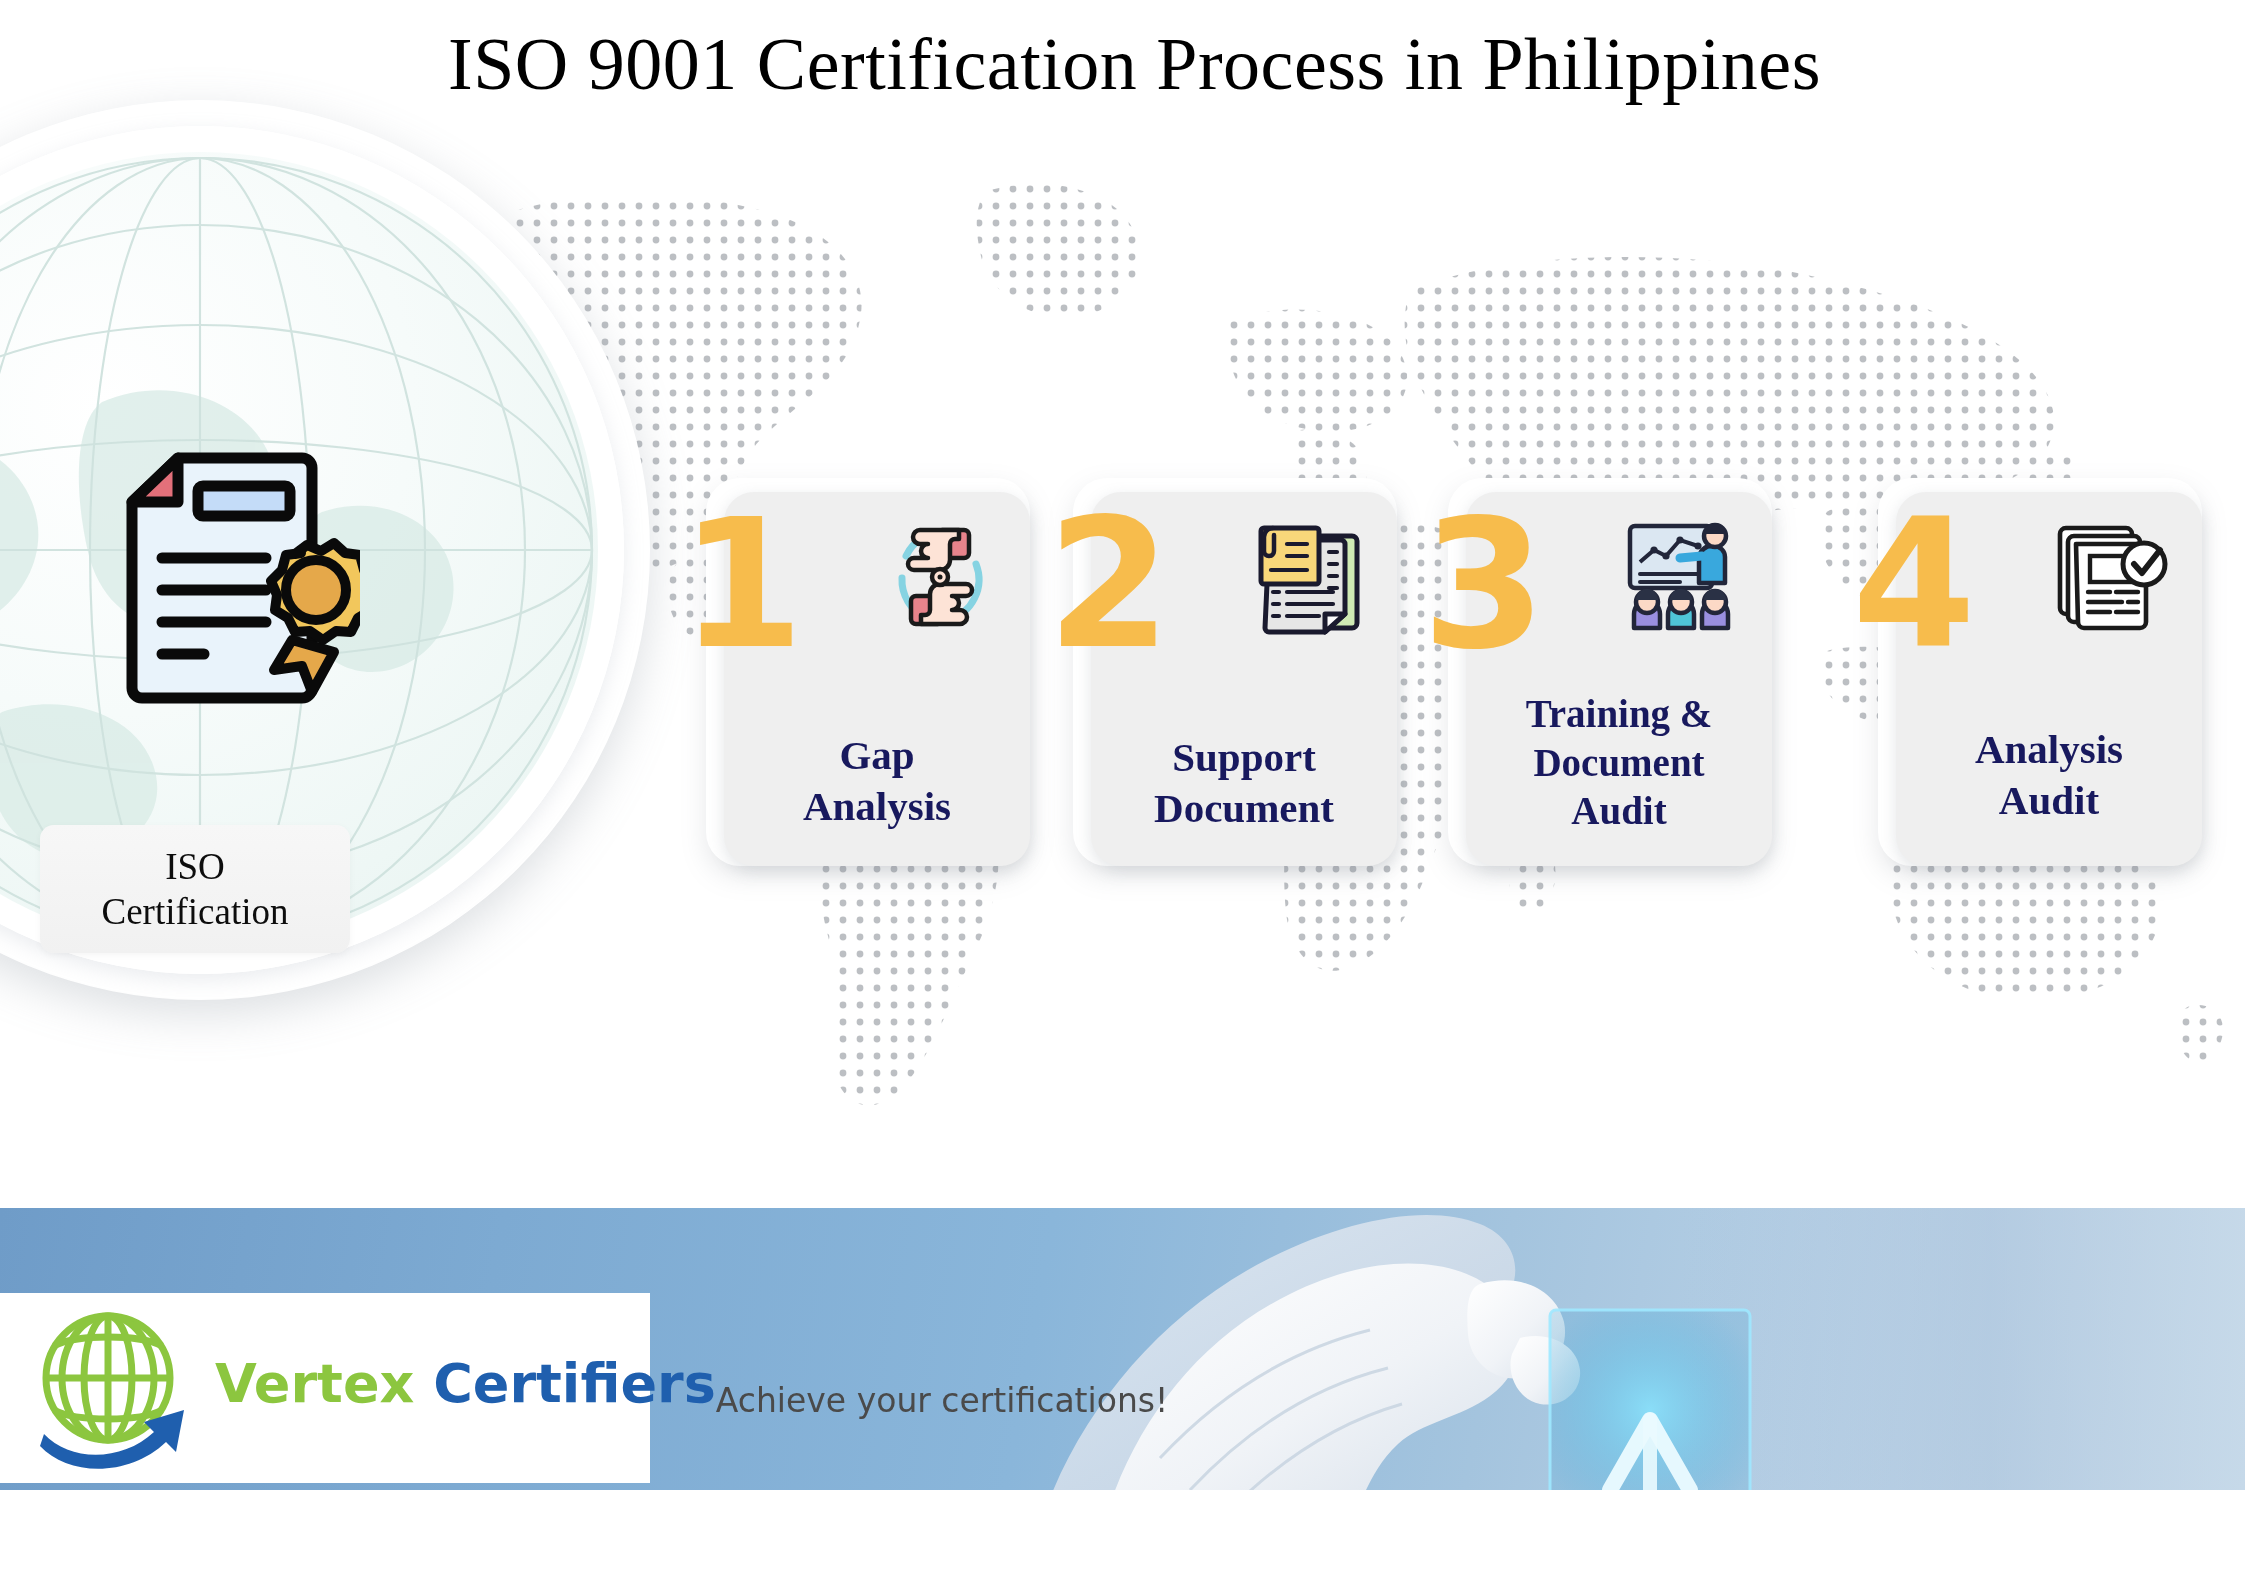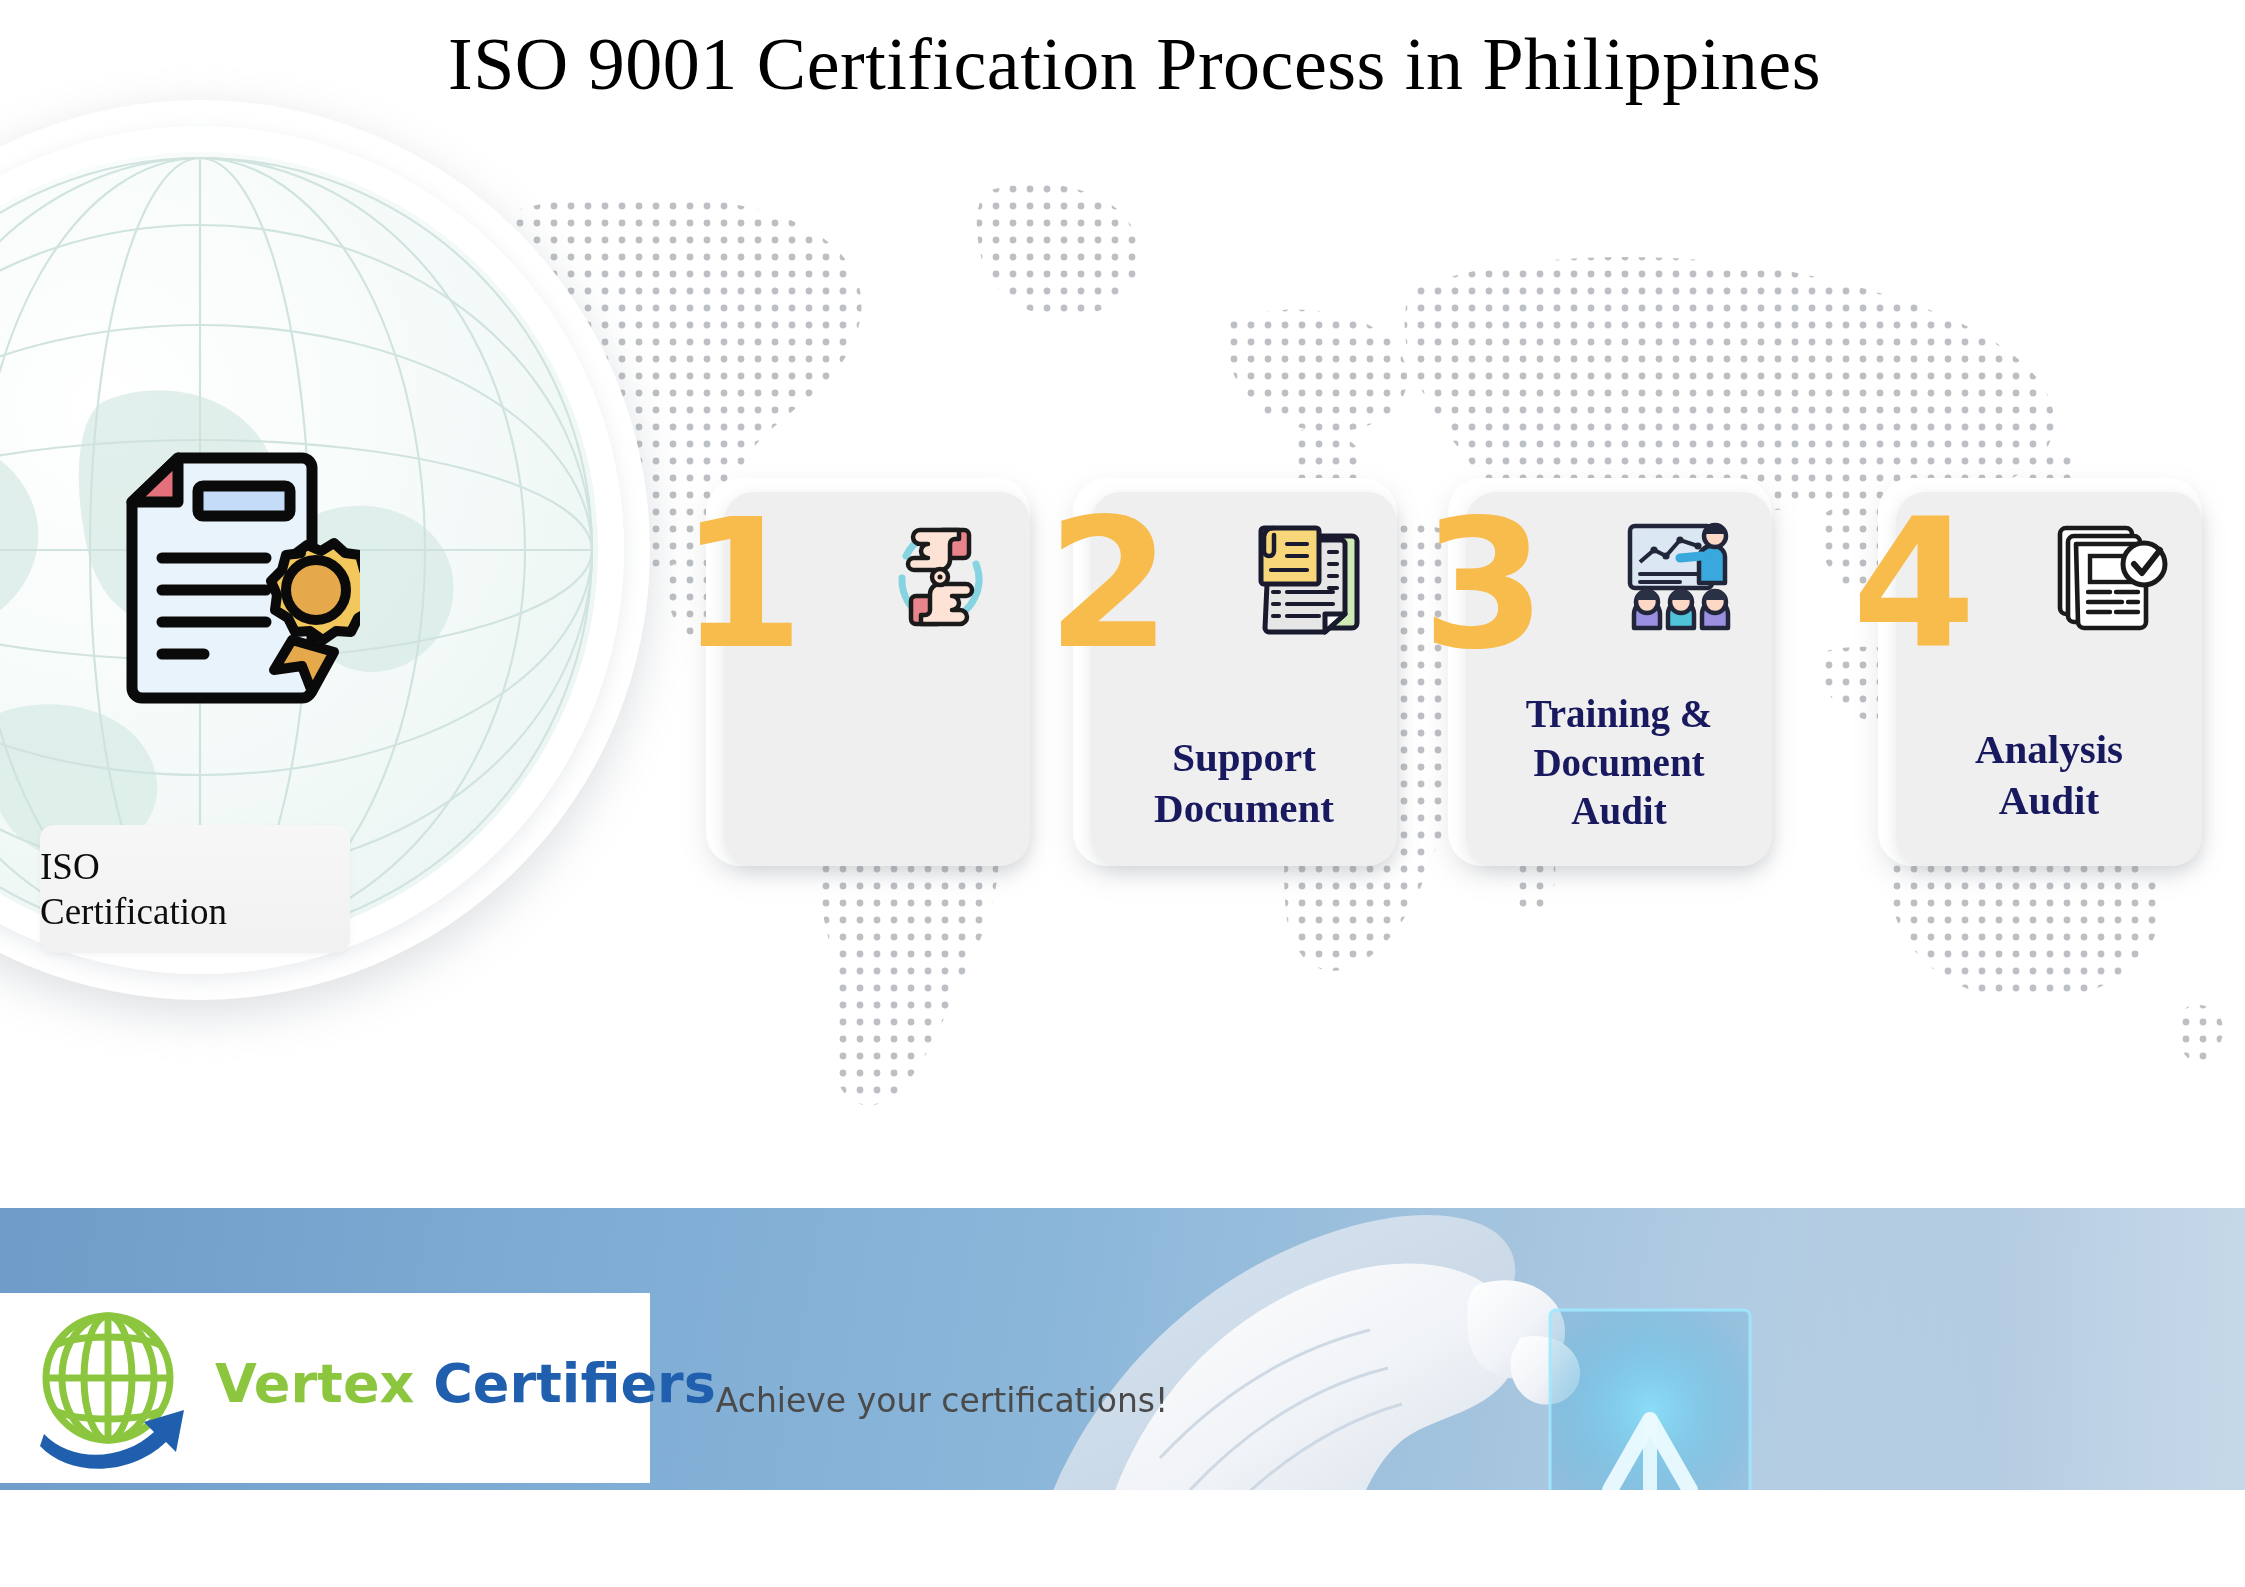--- a/index.html
+++ b/index.html
@@ -88,20 +88,21 @@
 
   
   #iso-label {
     position: absolute;
     left: 40px; top: 825px;
     width: 310px; height: 128px;
     background: linear-gradient(180deg, #f7f7f7 0%, #f1f1f1 100%);
     border-radius: 14px;
     display: flex;
     flex-direction: column;
+    align-items: center;
     justify-content: center;
     box-shadow: 0 2px 7px rgba(0,0,0,0.045);
   }
   #iso-label span {
     font-family: "Liberation Serif", serif;
     font-size: 37px;
     color: #0d0d0d;
     line-height: 1.22;
   }
 
@@ -335,20 +336,24 @@
             <path d="M100 48 A42 42 0 0 1 72 104"></path>
             <path d="M26 62 A42 42 0 0 0 50 102"></path>
           </g>
           <path d="M66 14 h22 a5 5 0 0 1 5 5 v18 a5 5 0 0 1 -5 5 h-22 z" fill="#e8848c" stroke="#1a1a1a" stroke-width="4.5" stroke-linejoin="round"></path>
           <path d="M66 14 h-22 a7 7 0 0 0 0 14 h8 a7 7 0 0 0 0 14 h-14 a6 6 0 0 0 0 12 h26 a10 10 0 0 0 10 -10 v-16 a5 5 0 0 1 5 -5 h4 v-9 z" fill="#fde3d6" stroke="#1a1a1a" stroke-width="4.5" stroke-linejoin="round"></path>
           <path d="M62 108 h-22 a5 5 0 0 1 -5 -5 v-18 a5 5 0 0 1 5 -5 h22 z" fill="#e8848c" stroke="#1a1a1a" stroke-width="4.5" stroke-linejoin="round"></path>
           <path d="M62 108 h22 a7 7 0 0 0 0 -14 h-8 a7 7 0 0 0 0 -14 h14 a6 6 0 0 0 0 -12 h-26 a10 10 0 0 0 -10 10 v16 a5 5 0 0 1 -5 5 h-4 v9 z" fill="#fde3d6" stroke="#1a1a1a" stroke-width="4.5" stroke-linejoin="round"></path>
           <circle cx="64" cy="61" r="8" fill="#fde3d6" stroke="#1a1a1a" stroke-width="4.5"></circle>
           <circle cx="64" cy="61" r="2.5" fill="#1a1a1a"></circle>
         </svg>
+      </div>
+      <div class="card-label">
+        <div>Gap</div>
+        <div>Analysis</div>
       </div>
     </div>
 
     <div class="step-card" id="card-2">
       <div class="card-halo"></div>
       <div class="card-body"></div>
       <div class="card-num">2</div>
       <div class="card-icon">
         <svg width="128" height="122" viewBox="0 0 128 122" xmlns="http://www.w3.org/2000/svg">
           <rect x="46" y="20" width="68" height="92" rx="5" fill="#cfeab4" stroke="#1a1a2e" stroke-width="5"></rect>

